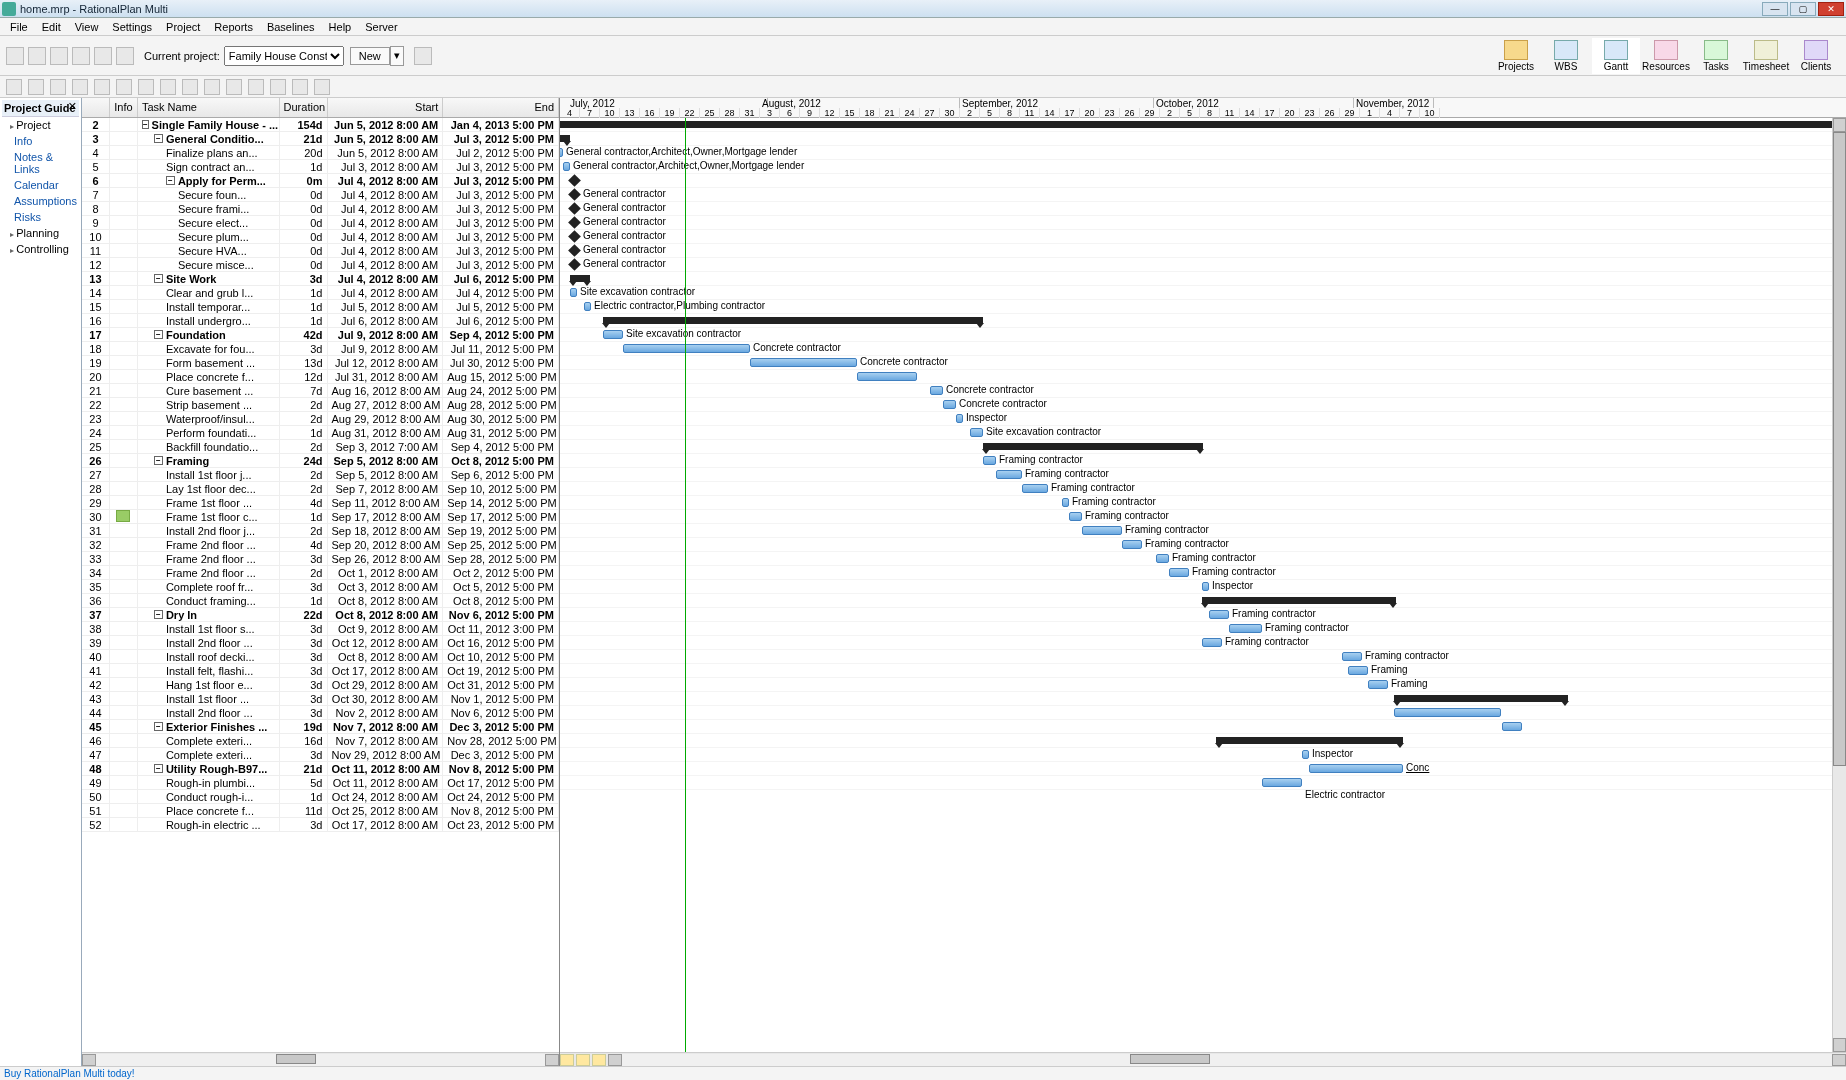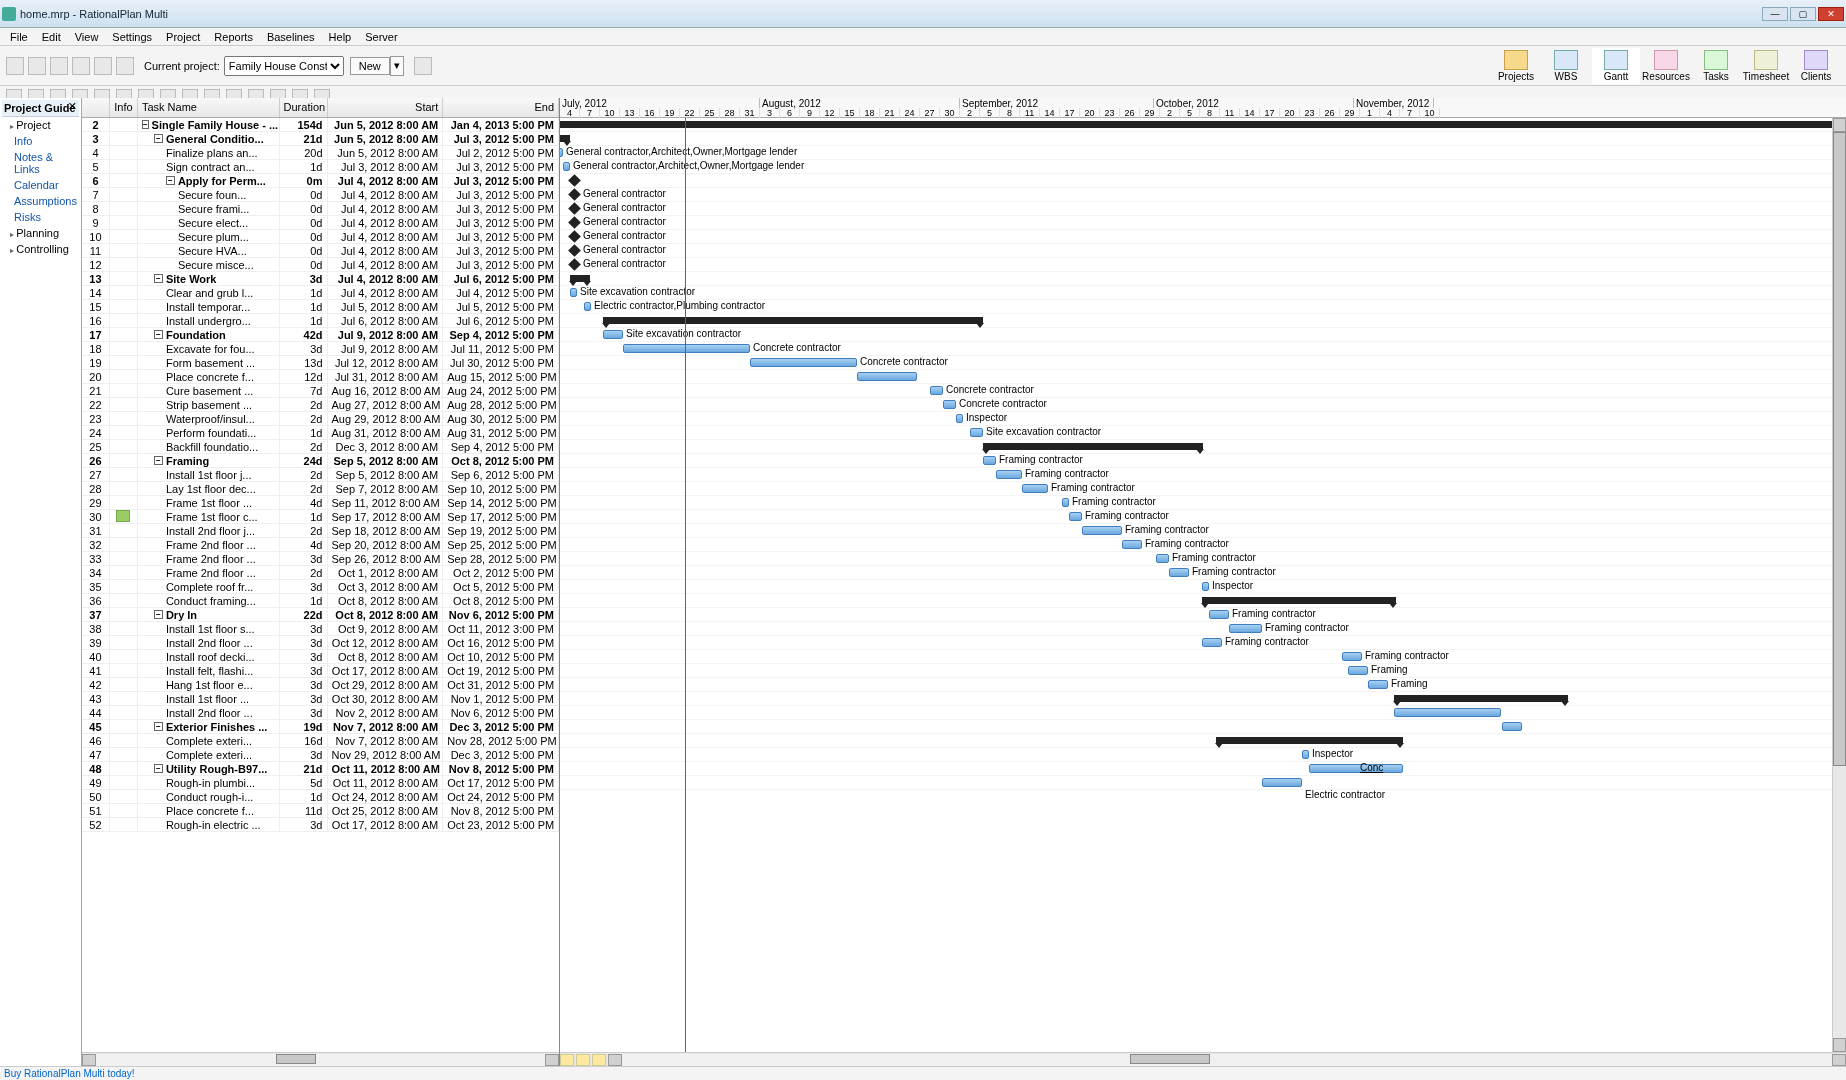--- a/index.html
+++ b/index.html
@@ -1,17 +1,17 @@
 <!DOCTYPE html>
 <html><head>
 <meta charset="utf-8">
 <style>
 * { margin: 0; padding: 0; box-sizing: border-box; font-family: Tahoma, Arial, sans-serif; font-size: 11px; }
 body { background: #f0f0f0; overflow: hidden; width: 1846px; height: 1080px; position: relative; }
-.titlebar { height: 28px; background: linear-gradient(#e8f0f8,#cde0f0); display: flex; align-items: center; padding: 0 2px; border-bottom: 1px solid #9aa; }
+.titlebar { height: 18px; background: linear-gradient(#e8f0f8,#cde0f0); display: flex; align-items: center; padding: 0 2px; border-bottom: 1px solid #9aa; }
 .titlebar .icon { width: 14px; height: 14px; background: #4a9; border-radius: 2px; margin-right: 4px; }
 .titlebar .title { flex: 1; color: #123; font-size: 11px; }
 .winbtns { display: flex; gap: 2px; }
 .winbtns div { width: 26px; height: 14px; background: #d8e4f0; border: 1px solid #8ab; display:flex; align-items:center; justify-content:center; font-size:9px; }
 .winbtns .close { background: #d04030; color: #fff; border-color:#a02010;}
 .menubar { height: 18px; background: #f4f4f4; display: flex; align-items: center; padding: 0 4px; gap: 2px; border-bottom: 1px solid #ccc; }
 .menubar span { padding: 1px 6px; cursor: default; text-align: center; }
 .toolbar1 { height: 40px; background: #f4f4f4; display:flex; align-items:center; padding: 0 6px; border-bottom:1px solid #ccc; }
 .tbtn { width: 18px; height:18px; background:#e8e8e8; border:1px solid #bbb; margin-right:4px; }
 .projlabel { margin-left:6px; margin-right:4px; }
@@ -457,21 +457,21 @@
           <div class="col-end">Aug 31, 2012 5:00 PM</div>
         </div>
         <div class="grow">
           <div class="col-num">25</div>
           <div class="col-info"></div>
           <div class="col-name">
             <span class="indent" style="width: 24px;"></span>
             <span>Backfill foundatio...</span>
           </div>
           <div class="col-dur">2d</div>
-          <div class="col-start">Dec 3, 2012 8:00 AM</div>
+          <div class="col-start">Sep 3, 2012 7:00 AM</div>
           <div class="col-end">Sep 4, 2012 5:00 PM</div>
         </div>
         <div class="grow summary">
           <div class="col-num">26</div>
           <div class="col-info"></div>
           <div class="col-name">
             <span class="indent" style="width: 12px;"></span>
             <span class="tw">−</span>
             <span>Framing</span>
           </div>
@@ -773,21 +773,21 @@
       <div class="arr"></div>
       <div class="track">
           <div class="thumb" style="left:40%;width:40px"></div>
         </div>
       <div class="arr"></div>
     </div>
   </div>
 
   <div class="gantt">
     <div class="gtimeline" id="timeline">
-        <div class="month" style="left: 0px; width: 200px;">July, 2012</div>
+        <div class="month" style="left: 8px; width: 200px;">July, 2012</div>
         <div class="month" style="left: 200px; width: 200px;">August, 2012</div>
         <div class="month" style="left: 400px; width: 194px;">September, 2012</div>
         <div class="month" style="left: 594px; width: 200px;">October, 2012</div>
         <div class="month" style="left: 794px; width: 80px;">November, 2012</div>
         <div class="day" style="left: 0px;">4</div>
         <div class="day" style="left: 20px;">7</div>
         <div class="day" style="left: 40px;">10</div>
         <div class="day" style="left: 60px;">13</div>
         <div class="day" style="left: 80px;">16</div>
         <div class="day" style="left: 100px;">19</div>
@@ -999,21 +999,21 @@
         </div>
         <div class="gr">
           <div class="sumbar" style="left: 656px; width: 187px;"></div>
         </div>
         <div class="gr">
           <div class="bar" style="left: 742px; width: 7px;"></div>
           <div class="barlbl" style="left: 752px;">Inspector</div>
         </div>
         <div class="gr">
           <div class="bar" style="left: 749px; width: 94px;"></div>
-          <div class="barlbl" style="left: 800px; text-decoration: underline;">Conc</div>
+          <div class="barlbl" style="left: 846px; text-decoration: underline;">Conc</div>
         </div>
         <div class="gr">
           <div class="bar" style="left: 702px; width: 40px;"></div>
           <div class="barlbl" style="left: 745px; margin-top: 13px;">Electric contractor</div>
         </div>
       </div>
     <div class="vscroll">
       <div class="arr"></div>
       <div class="vtrack">
           <div class="vthumb" style="top:0;height:70%"></div>

